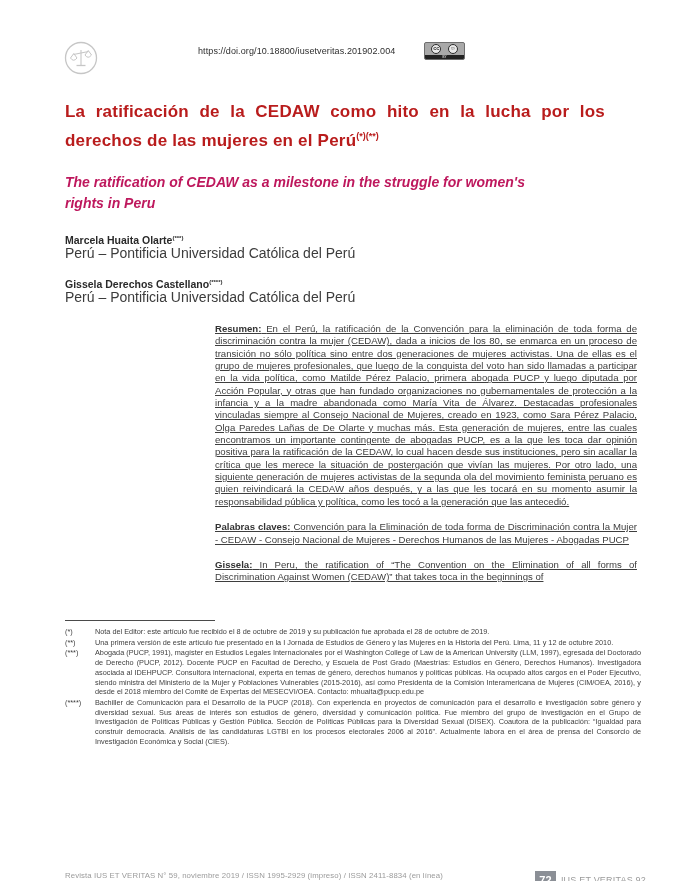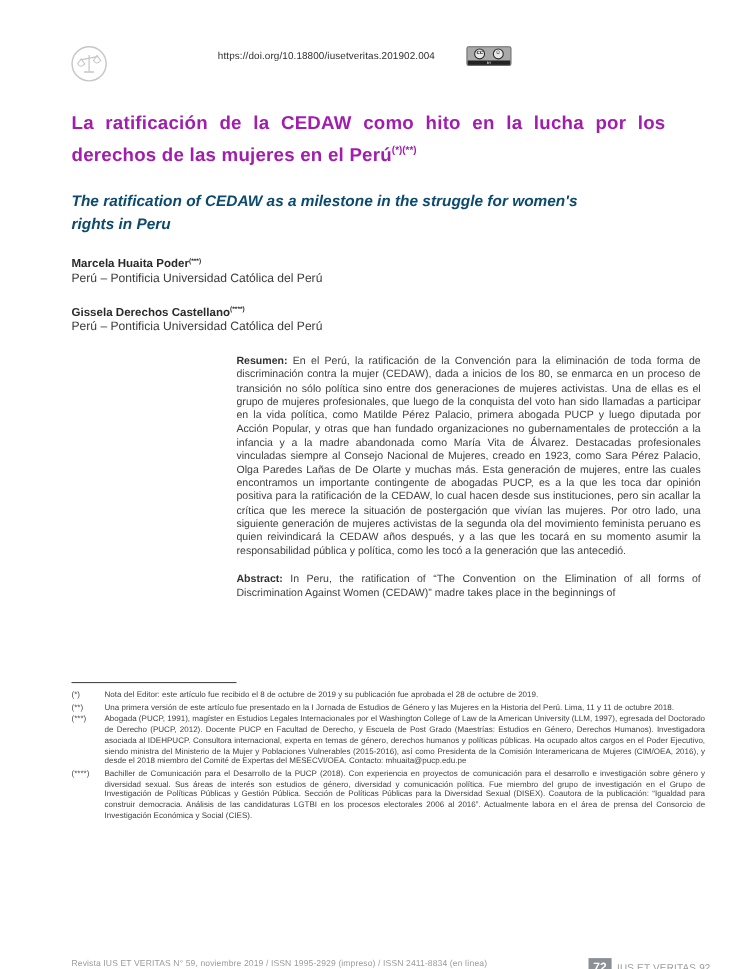--- a/index.html
+++ b/index.html
@@ -30,39 +30,39 @@
   .cc-circle {
     width: 10px; height: 10px; border-radius: 50%;
     border: 1px solid #2c2c2c; background: #e9e9e9;
     font-size: 5.5px; font-weight: bold; color: #2c2c2c;
     display: flex; align-items: center; justify-content: center; line-height: 1;
   }
   .cc-strip { height: 4px; background: #222; color: #fff; font-size: 3px; text-align: center; line-height: 4px; }
   
   .title {
     position: absolute; left: 65px; top: 93px; width: 540px;
-    font-size: 17px; font-weight: bold; color: #a21caf;
+    font-size: 17px; font-weight: bold; color: #b91c1c;
     line-height: 24px; text-align: justify; letter-spacing: 0.2px;
   }
   .title sup { font-size: 9px; font-weight: bold; vertical-align: 7px; letter-spacing: 0; }
   .title-en {
     position: absolute; left: 65px; top: 165px; width: 502px;
-    font-size: 14px; font-style: italic; color: #0c4a6e; line-height: 21px;
+    font-size: 14px; font-style: italic; color: #be185d; line-height: 21px;
   }
   
   .authors { position: absolute; left: 65px; top: 224px; }
   .author { margin-bottom: 15px; }
   .author-name { font-size: 10.5px; font-weight: bold; color: #2a2a2a; line-height: 14px; }
   .author-name sup { font-size: 6px; vertical-align: 4px; }
-  .author-aff { font-size: 11px; color: #3c3c3c; line-height: 13px; }
+  .author-aff { font-size: 14px; color: #3c3c3c; line-height: 13px; }
   
   .abstract-col { position: absolute; left: 215px; top: 316px; width: 422px; }
   .abs-par {
     font-size: 9.6px; line-height: 12.35px; text-align: justify;
-    color: #3e3e3e; margin-bottom: 13px;
+    color: #3e3e3e; margin-bottom: 13px; text-decoration: underline;
   }
   .abs-par .b { font-weight: bold; color: #333; }
   
   .fn-rule { position: absolute; left: 65px; top: 613px; width: 150px; height: 1px; background: #4a4a4a; }
   .footnotes { position: absolute; left: 65px; top: 620px; width: 576px; }
   .fn-item { display: flex; margin-bottom: 1px; }
   .fn-marker { width: 30px; flex: 0 0 30px; font-size: 7.3px; line-height: 9.7px; color: #3e3e3e; }
   .fn-text { flex: 1; font-size: 7.3px; line-height: 9.7px; text-align: justify; color: #3e3e3e; }
   
   .footer {
@@ -103,43 +103,44 @@
     </div>
     <div class="cc-strip">BY</div>
   </div>
 
   <h1 class="title"><span>La ratificación de la CEDAW como hito en la lucha por los derechos de las mujeres en el Perú</span><sup>(*)(**)</sup></h1>
 
   <h2 class="title-en">The ratification of CEDAW as a milestone in the struggle for women's rights in Peru</h2>
 
   <div class="authors">
     <div class="author">
-      <div class="author-name"><span>Marcela Huaita Poder</span><sup>(***)</sup></div>
+      <div class="author-name"><span>Marcela Huaita Olarte</span><sup>(***)</sup></div>
       <div class="author-aff">Perú – Pontificia Universidad Católica del Perú</div>
     </div>
     <div class="author">
       <div class="author-name"><span>Gissela Derechos Castellano</span><sup>(****)</sup></div>
       <div class="author-aff">Perú – Pontificia Universidad Católica del Perú</div>
     </div>
   </div>
 
   <div class="abstract-col">
     <p class="abs-par"><span class="b">Resumen:</span> <span>En el Perú, la ratificación de la Convención para la eliminación de toda forma de discriminación contra la mujer (CEDAW), dada a inicios de los 80, se enmarca en un proceso de transición no sólo política sino entre dos generaciones de mujeres activistas. Una de ellas es el grupo de mujeres profesionales, que luego de la conquista del voto han sido llamadas a participar en la vida política, como Matilde Pérez Palacio, primera abogada PUCP y luego diputada por Acción Popular, y otras que han fundado organizaciones no gubernamentales de protección a la infancia y a la madre abandonada como María Vita de Álvarez. Destacadas profesionales vinculadas siempre al Consejo Nacional de Mujeres, creado en 1923, como Sara Pérez Palacio, Olga Paredes Lañas de De Olarte y muchas más. Esta generación de mujeres, entre las cuales encontramos un importante contingente de abogadas PUCP, es a la que les toca dar opinión positiva para la ratificación de la CEDAW, lo cual hacen desde sus instituciones, pero sin acallar la crítica que les merece la situación de postergación que vivían las mujeres. Por otro lado, una siguiente generación de mujeres activistas de la segunda ola del movimiento feminista peruano es quien reivindicará la CEDAW años después, y a las que les tocará en su momento asumir la responsabilidad pública y política, como les tocó a la generación que las antecedió.</span></p>
-    <p class="abs-par"><span class="b">Abstract:</span> <span>In Peru, the ratification of “The Convention on the Elimination of all forms of Discrimination Against Women (CEDAW)” madre takes place in the beginnings of</span></p>
+    <p class="abs-par"><span class="b">Palabras claves:</span> <span>Convención para la Eliminación de toda forma de Discriminación contra la Mujer - CEDAW - Consejo Nacional de Mujeres - Derechos Humanos de las Mujeres - Abogadas PUCP</span></p>
+    <p class="abs-par"><span class="b">Gissela:</span> <span>In Peru, the ratification of “The Convention on the Elimination of all forms of Discrimination Against Women (CEDAW)” that takes toca in the beginnings of</span></p>
   </div>
 
   <div class="fn-rule"></div>
   <div class="footnotes">
     <div class="fn-item">
       <span class="fn-marker">(*)</span>
       <span class="fn-text">Nota del Editor: este artículo fue recibido el 8 de octubre de 2019 y su publicación fue aprobada el 28 de octubre de 2019.</span>
     </div>
     <div class="fn-item">
       <span class="fn-marker">(**)</span>
-      <span class="fn-text">Una primera versión de este artículo fue presentado en la I Jornada de Estudios de Género y las Mujeres en la Historia del Perú. Lima, 11 y 11 de octubre 2018.</span>
+      <span class="fn-text">Una primera versión de este artículo fue presentado en la I Jornada de Estudios de Género y las Mujeres en la Historia del Perú. Lima, 11 y 12 de octubre 2010.</span>
     </div>
     <div class="fn-item">
       <span class="fn-marker">(***)</span>
       <span class="fn-text">Abogada (PUCP, 1991), magíster en Estudios Legales Internacionales por el Washington College of Law de la American University (LLM, 1997), egresada del Doctorado de Derecho (PUCP, 2012). Docente PUCP en Facultad de Derecho, y Escuela de Post Grado (Maestrías: Estudios en Género, Derechos Humanos). Investigadora asociada al IDEHPUCP. Consultora internacional, experta en temas de género, derechos humanos y políticas públicas. Ha ocupado altos cargos en el Poder Ejecutivo, siendo ministra del Ministerio de la Mujer y Poblaciones Vulnerables (2015-2016), así como Presidenta de la Comisión Interamericana de Mujeres (CIM/OEA, 2016), y desde el 2018 miembro del Comité de Expertas del MESECVI/OEA. Contacto: mhuaita@pucp.edu.pe</span>
     </div>
     <div class="fn-item">
       <span class="fn-marker">(****)</span>
       <span class="fn-text">Bachiller de Comunicación para el Desarrollo de la PUCP (2018). Con experiencia en proyectos de comunicación para el desarrollo e investigación sobre género y diversidad sexual. Sus áreas de interés son estudios de género, diversidad y comunicación política. Fue miembro del grupo de investigación en el Grupo de Investigación de Políticas Públicas y Gestión Pública. Sección de Políticas Públicas para la Diversidad Sexual (DISEX). Coautora de la publicación: “Igualdad para construir democracia. Análisis de las candidaturas LGTBI en los procesos electorales 2006 al 2016”. Actualmente labora en el área de prensa del Consorcio de Investigación Económica y Social (CIES).</span>
     </div>
   </div>

